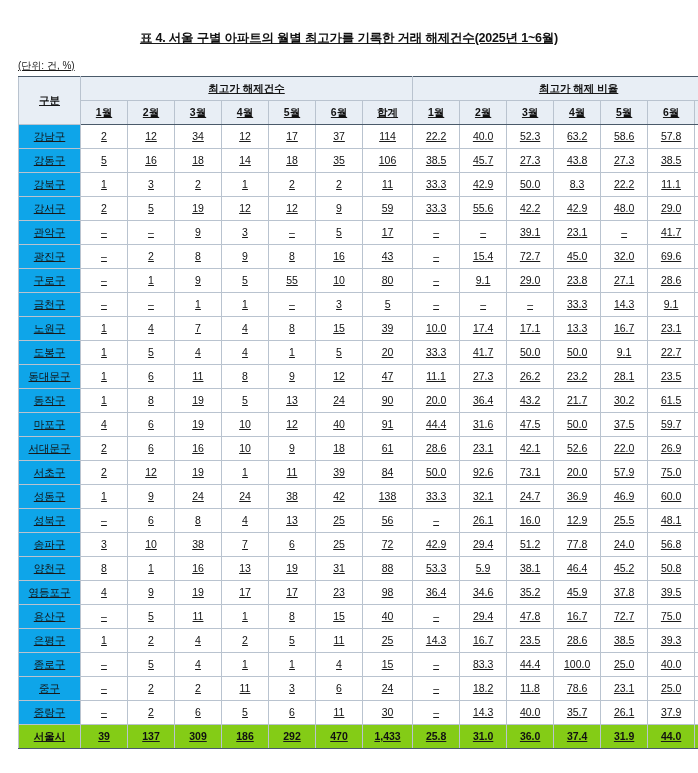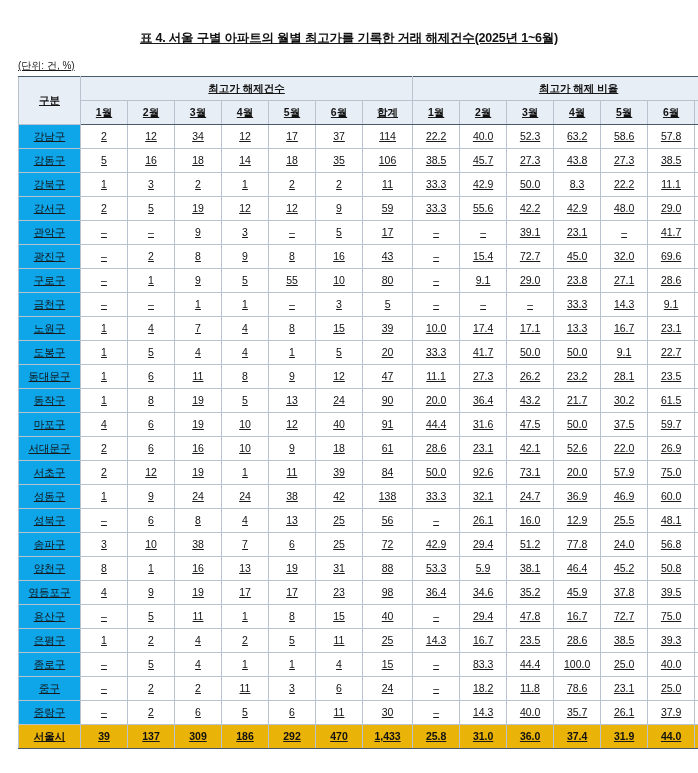--- a/index.html
+++ b/index.html
@@ -64,21 +64,21 @@
   }
   table.data thead tr:first-child th {
     border-top: 1.4px solid #4a5a6a;
   }
   table.data thead tr:last-child th {
     border-bottom: 1.1px solid #4a5a6a;
   }
   table.data tbody tr:last-child td {
     border-top: 1.1px solid #4a5a6a;
     border-bottom: 1.4px solid #4a5a6a;
-    background: #eab308;
+    background: #84cc16;
     font-weight: bold;
   }
   .col-gu {
     width: 62px;
   }
   .col-num {
     width: 47px;
   }
   .col-sum {
     width: 50px;

